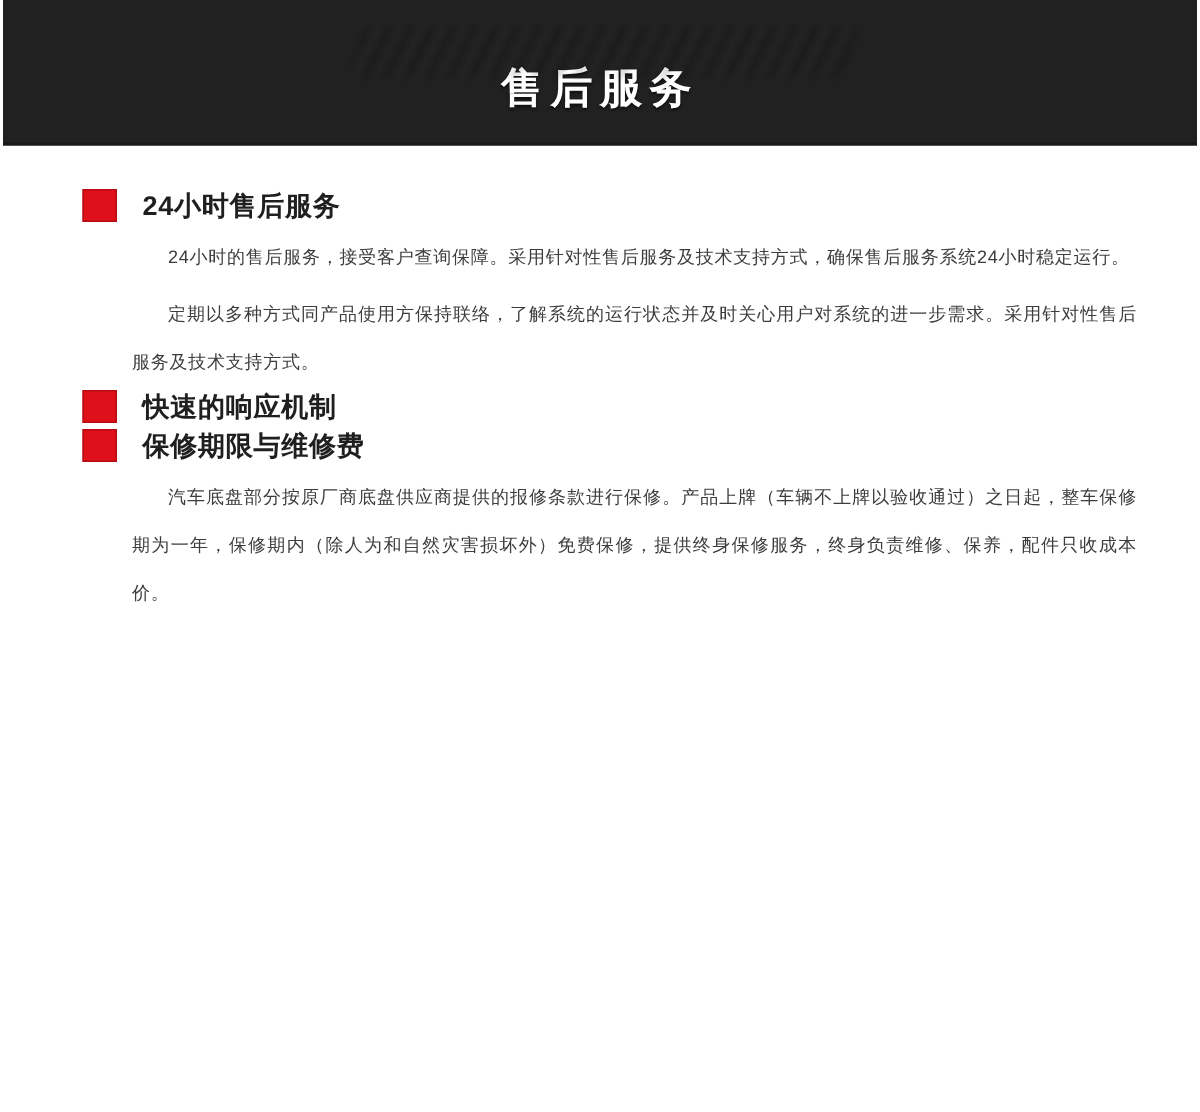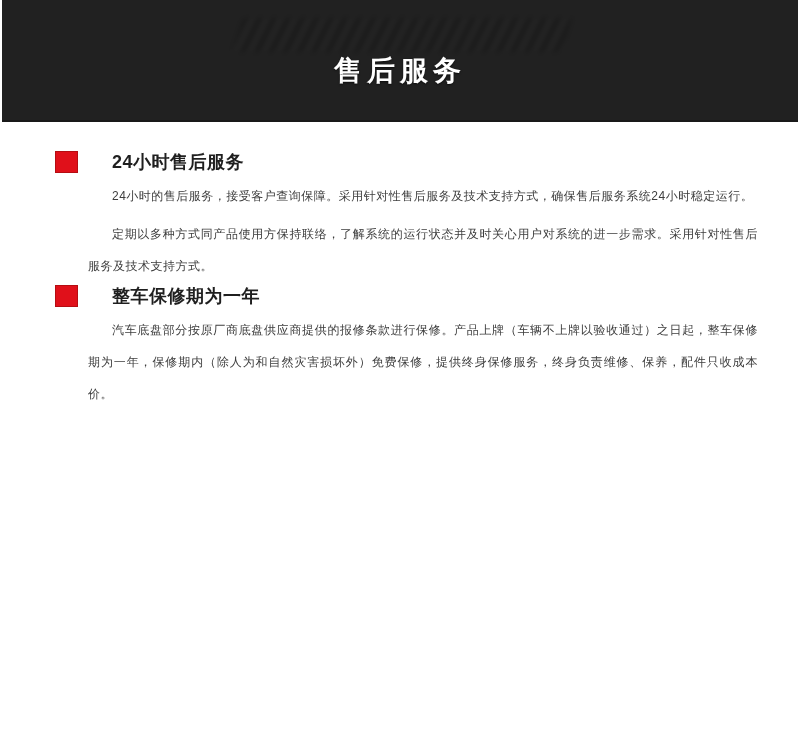--- a/index.html
+++ b/index.html
@@ -8,21 +8,21 @@
     width: 800px;
     height: 741px;
     overflow: hidden;
     font-family: "Liberation Sans", "DejaVu Sans", sans-serif;
     position: relative;
   }
 
   
   .banner {
     margin: 0 2px;
-    height: 122px;
+    height: 97px;
     background: #212121;
     border-bottom: 2px solid #191919;
     position: relative;
     display: flex;
     align-items: center;
     justify-content: center;
     overflow: hidden;
   }
   .banner-title {
     color: #ffffff;
@@ -61,21 +61,21 @@
     height: 24px;
   }
   .bullet {
     width: 23px;
     height: 22px;
     background: #e0101a;
     border: 1px solid #b50d12;
     flex: 0 0 auto;
   }
   .section-heading {
-    margin-left: 34px;
+    margin-left: 17px;
     font-size: 18px;
     font-weight: bold;
     color: #1f1f1f;
     letter-spacing: 0.5px;
   }
 
   .section p {
     margin: 6px 42px 0 88px;
     font-size: 12px;
     line-height: 32px;
@@ -101,23 +101,27 @@
       <span class="section-heading">24小时售后服务</span>
     </div>
     <p>24小时的售后服务，接受客户查询保障。采用针对性售后服务及技术支持方式，确保售后服务系统24小时稳定运行。</p>
   </div>
 
   <div class="section">
     <p>定期以多种方式同产品使用方保持联络，了解系统的运行状态并及时关心用户对系统的进一步需求。采用针对性售后服务及技术支持方式。</p>
   </div>
 
   <div class="section">
+    <div class="section-header">
+      <span class="bullet"></span>
+      <span class="section-heading">快速的响应机制</span>
+    </div>
   </div>
 
   <div class="section">
     <div class="section-header">
       <span class="bullet"></span>
-      <span class="section-heading">整车保修期为一年</span>
+      <span class="section-heading">保修期限与维修费</span>
     </div>
     <p>汽车底盘部分按原厂商底盘供应商提供的报修条款进行保修。产品上牌（车辆不上牌以验收通过）之日起，整车保修期为一年，保修期内（除人为和自然灾害损坏外）免费保修，提供终身保修服务，终身负责维修、保养，配件只收成本价。</p>
   </div>
 
 </div>
 
 </body></html>

